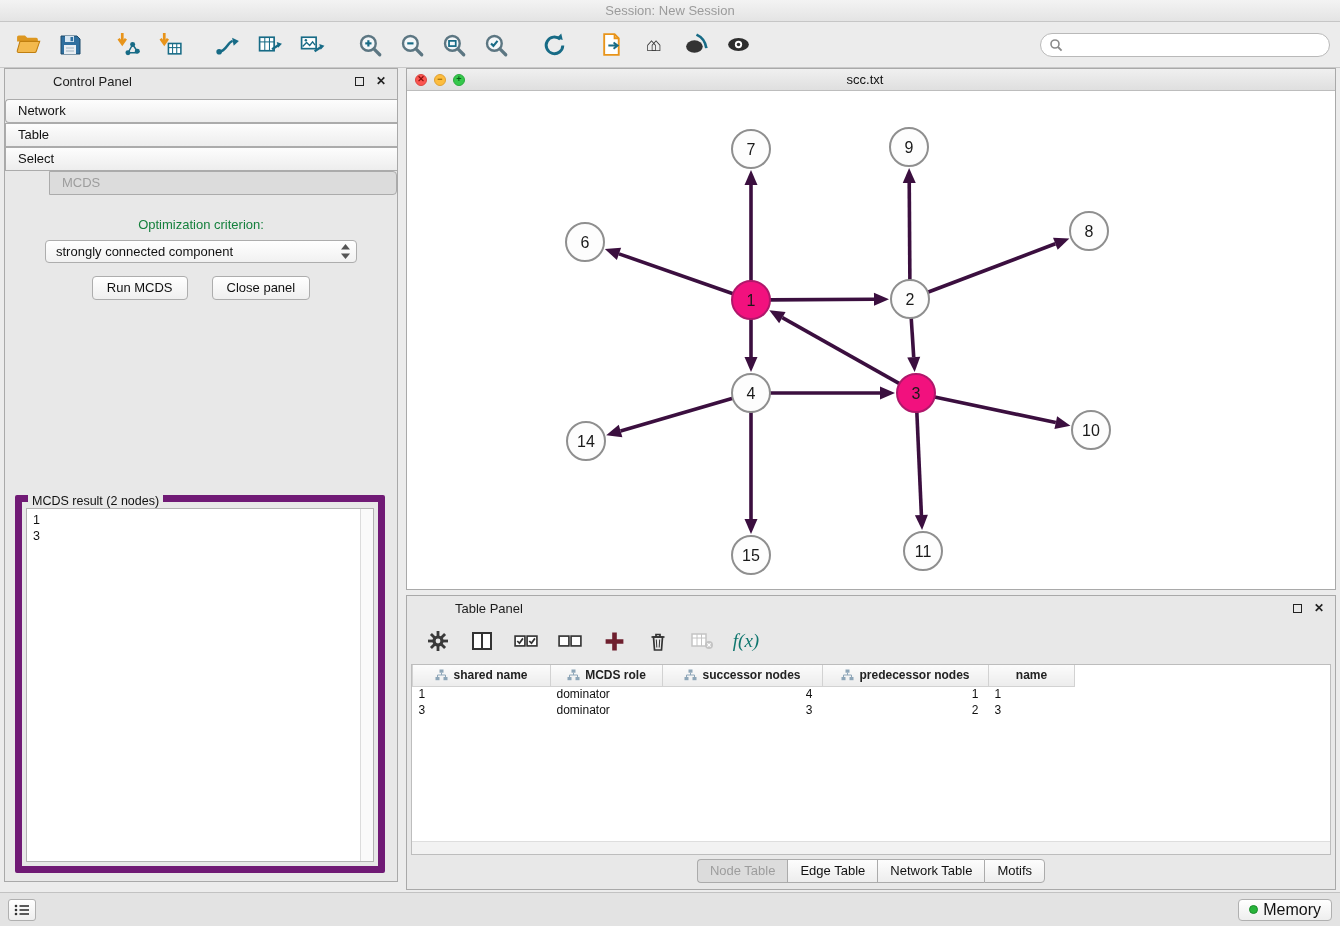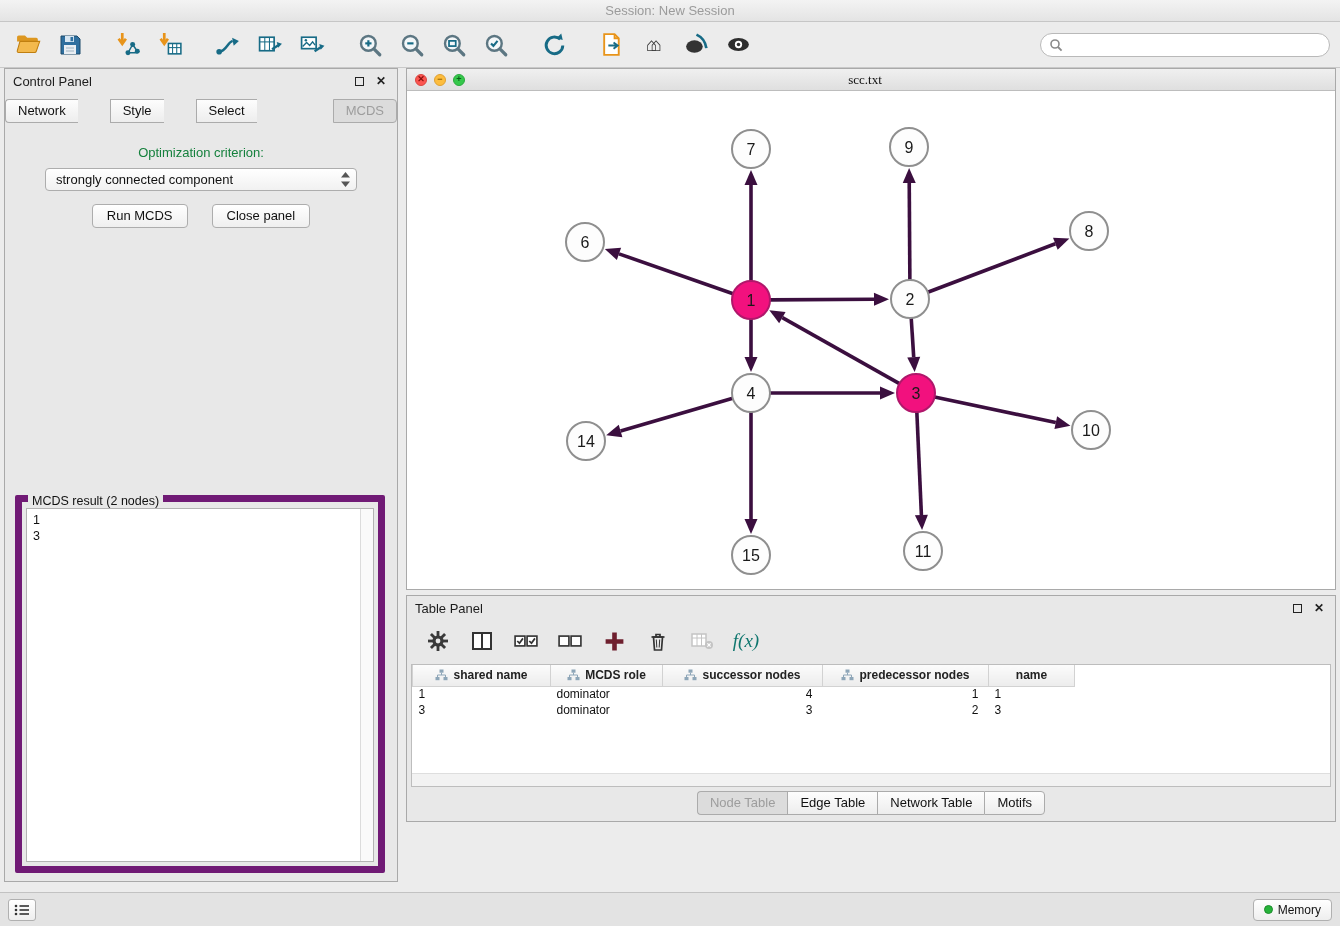--- a/index.html
+++ b/index.html
@@ -18,26 +18,26 @@
   .glyph-dark { color:#3a3a3a; font-size:19px; font-weight:bold; letter-spacing:-7px; line-height:1; padding-right:7px; }
   .search-wrap { margin-left:auto; display:flex; align-items:center; }
   .searchbox { width:290px; height:24px; background:#fff; border:1px solid #b9b9b9; border-radius:12px; display:flex; align-items:center; padding:0 8px; }
   .searchbox input { border:none; outline:none; flex:1; font-size:12px; font-family:"Liberation Sans",sans-serif; background:transparent; }
 
   
   .main { position:absolute; top:68px; left:0; right:0; height:824px; }
 
   
   .control-panel { position:absolute; top:0; left:4px; width:394px; height:814px; background:#e8e8e8; border:1px solid #a9a9a9; }
-  .panel-header { height:24px; display:flex; align-items:center; padding:0 8px; font-size:13px; color:#1d1d1d; }
+  .panel-header { height:24px; display:flex; align-items:center; padding:0 8px; font-size:13px; color:#1d1d1d;margin-left:40px; }
   .panel-header .spacer { flex:1; }
   .panel-mini-btn { width:16px; height:16px; display:flex; align-items:center; justify-content:center; font-size:12px; font-weight:bold; color:#222; margin-left:6px; cursor:default; }
   .float-box { width:9px; height:9px; border:1.6px solid #222; }
 
-  .cp-tabs { display:flex; justify-content:space-between; margin-top:6px; }
+  .cp-tabs { display:flex; justify-content:flex-end; margin-top:6px;flex-direction:column; }
   .cp-tab { font-size:13px; padding:3px 12px 4px; background:linear-gradient(#fdfdfd,#ededed); border:1px solid #ababab; border-right:none; color:#111; cursor:default; }
   .cp-tab:first-child { border-radius:4px 0 0 4px; }
   .cp-tab:last-child { border-right:1px solid #ababab; border-radius:0 4px 4px 0;margin-left:44px; }
   .cp-tab.active-disabled { background:#dcdcdc; color:#9d9d9d; }
 
   .opt-label { text-align:center; font-size:13px; color:#15803d; margin-top:22px; }
   .dropdown { margin:8px auto 0; width:312px; height:23px; background:linear-gradient(#ffffff,#f1f1f1); border:1px solid #adadad; border-radius:4px; display:flex; align-items:center; padding:0 6px 0 10px; font-size:13px; color:#111; cursor:default; }
   .dropdown .dd-text { flex:1; }
   .btn-row { display:flex; justify-content:center; gap:24px; margin-top:13px; }
   .push-btn { font-size:13px; color:#111; background:linear-gradient(#ffffff,#efefef); border:1px solid #adadad; border-radius:4px; padding:3px 14px 4px; cursor:default; font-family:"Liberation Sans",sans-serif; }
@@ -49,47 +49,47 @@
   .result-scroll { position:absolute; top:0; bottom:0; right:0; width:13px; border-left:1px solid #dcdcdc; background:#fafafa; }
 
   
   .network-window { position:absolute; top:0; left:406px; right:4px; height:522px; background:#fff; border:1px solid #a9a9a9; }
   .nw-titlebar { height:22px; background:linear-gradient(#f0f0f0,#dfdfdf); border-bottom:1px solid #bdbdbd; display:flex; align-items:center; padding:0 8px; position:relative; }
   .traffic { display:flex; gap:7px; }
   .tl { width:12px; height:12px; border-radius:50%; display:flex; align-items:center; justify-content:center; font-size:9px; font-weight:bold; line-height:1; cursor:default; }
   .tl.red { background:#fc5550; border:1px solid #d94742; color:#86100d; }
   .tl.yellow { background:#fdbd3e; border:1px solid #dfa133; color:#8f5f00; }
   .tl.green { background:#35c84b; border:1px solid #2aa93e; color:#0d5e18; }
-  .nw-title { position:absolute; left:0; right:12px; text-align:center; font-size:13px; color:#111;font-family:Liberation Serif, serif; }
+  .nw-title { position:absolute; left:0; right:12px; text-align:center; font-size:13px; color:#111; }
   .nw-canvas { position:absolute; top:22px; left:0; right:0; bottom:0; background:#fff; overflow:hidden; }
   .nw-canvas svg { display:block; }
   .nw-canvas svg text { font-family:"Liberation Sans",sans-serif; font-size:16px; fill:#1a1a1a; }
 
   
-  .table-panel { position:absolute; top:527px; left:406px; right:4px; height:227px; background:#e8e8e8; border:1px solid #a9a9a9; }
+  .table-panel { position:absolute; top:527px; left:406px; right:4px; height:295px; background:#e8e8e8; border:1px solid #a9a9a9; }
   .tp-toolbar { height:42px; display:flex; align-items:center; gap:14px; padding:0 16px; }
   .tp-btn { width:30px; height:30px; border:none; background:transparent; display:flex; align-items:center; justify-content:center; cursor:default; }
   .fx-label { font-family:"Liberation Serif",serif; font-style:italic; font-size:19px; color:#0f766e; }
   .tp-table-area { position:absolute; top:68px; left:4px; right:4px; bottom:34px; background:#fff; border:1px solid #bdbdbd; overflow:hidden; }
   table.node-table { border-collapse:collapse; table-layout:fixed; }
   .node-table th { height:21px; background:linear-gradient(#fcfcfc,#ececec); border:1px solid #d2d2d2; border-top:none; font-size:12px; font-weight:bold; color:#222; text-align:center; padding:0 4px; white-space:nowrap; }
   .node-table th .th-inner { display:flex; align-items:center; justify-content:center; gap:5px; }
   .node-table td { height:16px; font-size:12px; color:#111; padding:0 6px; white-space:nowrap; }
   .node-table td.num { text-align:right; padding-right:10px; }
   .hscroll { position:absolute; left:0; right:0; bottom:0; height:13px; background:#f2f2f2; border-top:1px solid #dedede; }
   .tp-tabs { position:absolute; left:0; right:0; bottom:6px; display:flex; justify-content:center; }
   .tp-tab { font-size:13px; padding:3px 12px 4px; background:linear-gradient(#fdfdfd,#ededed); border:1px solid #ababab; border-right:none; color:#111; cursor:default; }
   .tp-tab:first-child { border-radius:4px 0 0 4px; }
   .tp-tab:last-child { border-right:1px solid #ababab; border-radius:0 4px 4px 0; }
   .tp-tab.active-disabled { background:#dcdcdc; color:#9d9d9d; }
 
   
   .statusbar { position:absolute; left:0; right:0; bottom:0; height:34px; background:#e3e3e3; border-top:1px solid #c2c2c2; display:flex; align-items:center; padding:0 8px; }
   .sb-left-btn { width:28px; height:22px; background:linear-gradient(#ffffff,#eeeeee); border:1px solid #b0b0b0; border-radius:3px; display:flex; align-items:center; justify-content:center; cursor:default; }
-  .memory-btn { margin-left:auto; height:22px; background:linear-gradient(#ffffff,#eeeeee); border:1px solid #b0b0b0; border-radius:4px; display:flex; align-items:center; gap:5px; padding:0 10px; font-size:12px; color:#111; cursor:default; }
+  .memory-btn { margin-left:auto; height:22px; background:linear-gradient(#ffffff,#eeeeee); border:1px solid #b0b0b0; border-radius:4px; display:flex; align-items:center; gap:5px; padding:0 10px; font-size:16px; color:#111; cursor:default; }
   .mem-dot { width:9px; height:9px; border-radius:50%; background:#27b43a; border:1px solid #1b8c2b; }
 </style>
 </head>
 <body>
 
 <div class="app">
 
   <div class="titlebar">
     <span class="title">Session: New Session</span>
   </div>
@@ -242,21 +242,21 @@
       <div class="panel-header">
         <span>Control Panel</span>
         <span class="spacer"></span>
         <span class="panel-mini-btn">
             <span class="float-box"></span>
           </span>
         <span class="panel-mini-btn">✕</span>
       </div>
       <div class="cp-tabs">
         <div class="cp-tab">Network</div>
-        <div class="cp-tab">Style</div>
+        <div class="cp-tab">Table</div>
         <div class="cp-tab">Select</div>
         <div class="cp-tab active-disabled">MCDS</div>
       </div>
       <div class="opt-label">Optimization criterion:</div>
       <div class="dropdown">
         <span class="dd-text">strongly connected component</span>
         <svg width="9" height="15" viewBox="0 0 9 15">
             <path d="M4.5 0L9 5.4H0z" fill="#555"></path>
             <path d="M4.5 15L0 9.6h9z" fill="#555"></path>
           </svg>

